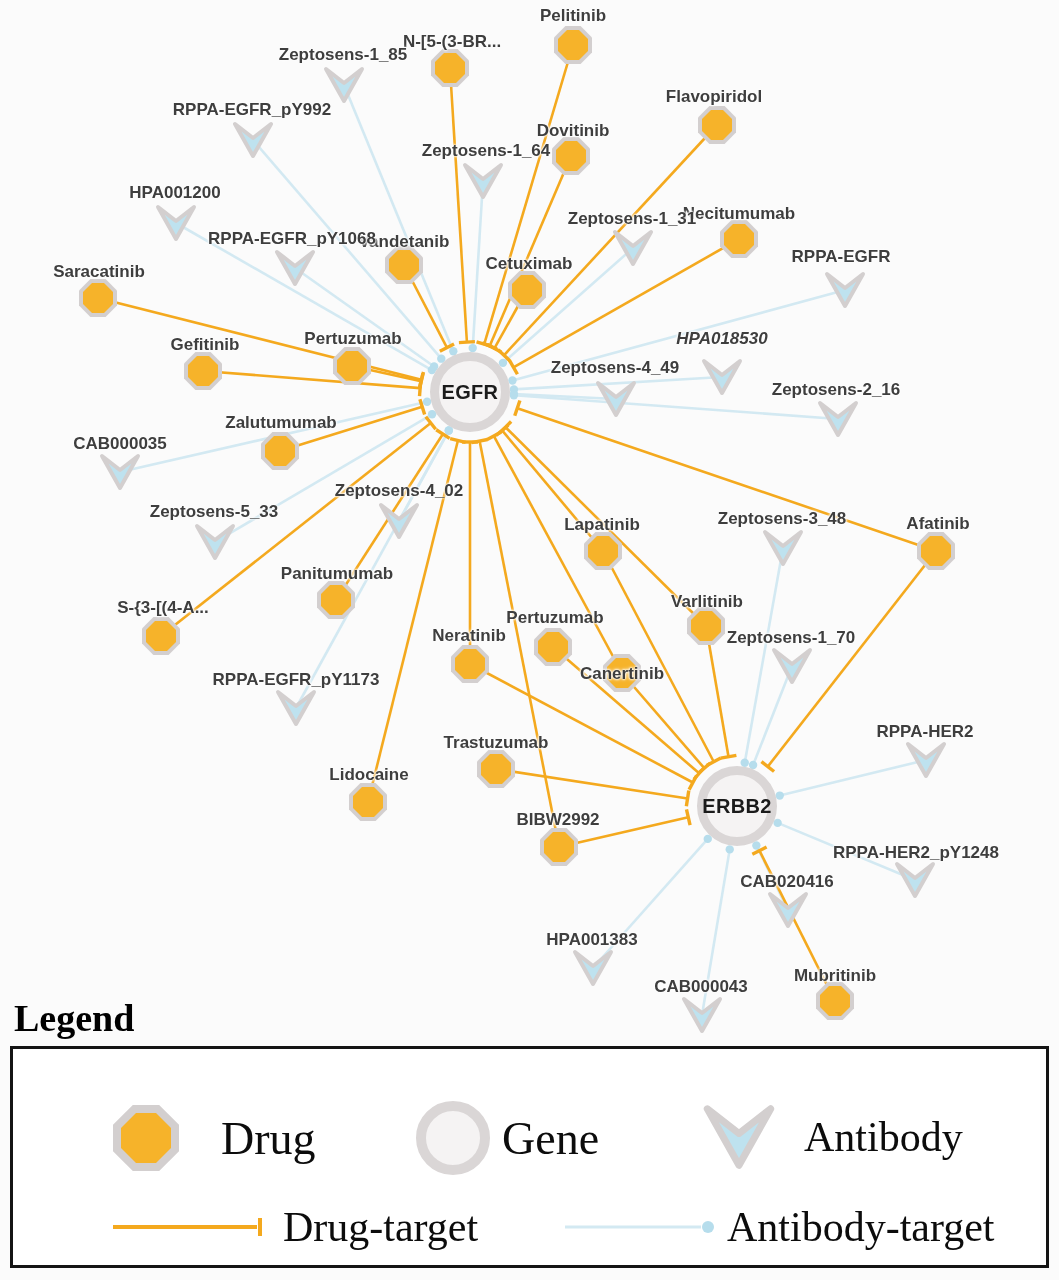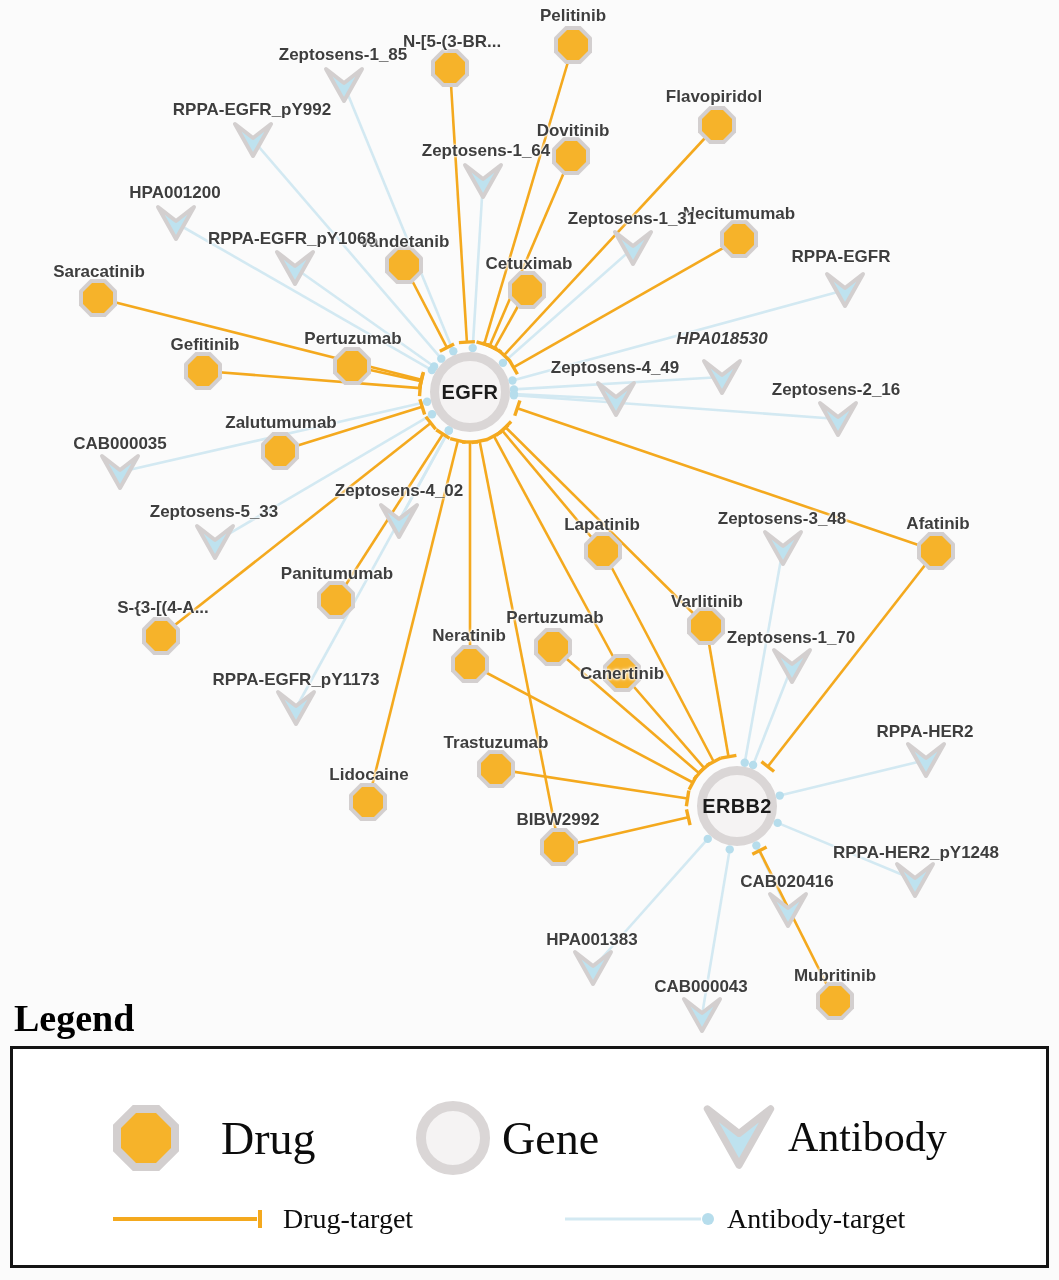--- a/index.html
+++ b/index.html
@@ -21,21 +21,21 @@
     clip-path:polygon(30% 0,70% 0,100% 30%,100% 70%,70% 100%,30% 100%,0 70%,0 30%)}
   .ab-node{position:absolute;transform:translate(-50%,-50%);width:42px;height:38px}
   .node-label{position:absolute;transform:translate(-50%,-50%);font-weight:700;font-size:17px;color:var(--label-color);
     white-space:nowrap;text-shadow:0 0 2px #fff,0 0 2px #fff,0 0 3px #fff,0 0 4px #fff}
 
   
   .legend-title{position:absolute;left:14px;top:996px;font-family:"Liberation Serif",serif;font-weight:700;font-size:38px;color:#000}
   .legend-box{position:absolute;left:10px;top:1046px;width:1039px;height:222px;border:3px solid #141414;background:#fff}
   .legend-item{position:absolute;display:flex;align-items:center}
   .legend-text{font-family:"Liberation Serif",serif;font-size:46px;color:#0c0c0c;white-space:nowrap}
-  .legend-text.small{font-size:28px}
+  .legend-text.small{font-size:42px}
   .legend-drug-shape{width:66px;height:66px;background:var(--node-border);
     clip-path:polygon(30% 0,70% 0,100% 30%,100% 70%,70% 100%,30% 100%,0 70%,0 30%);
     display:flex;align-items:center;justify-content:center;flex:0 0 auto}
   .legend-drug-shape .drug-inner{width:50px;height:50px}
   .legend-gene-shape{width:74px;height:74px;border-radius:50%;background:var(--gene-fill);border:10px solid var(--gene-ring);flex:0 0 auto}
 </style>
 </head>
 <body>
 
 <div class="stage">
@@ -338,21 +338,21 @@
       <span class="legend-text" style="margin-left:42px">Drug</span>
     </div>
     <div class="legend-item" style="left:403px;top:52px">
       <div class="legend-gene-shape"></div>
       <span class="legend-text" style="margin-left:12px">Gene</span>
     </div>
     <div class="legend-item" style="left:689px;top:54px">
       <svg width="74" height="68" viewBox="0 0 42 38">
         <path d="M3 3 L21 17 L39 3 L21 35 Z" style="fill:var(--ab-fill);stroke:var(--node-border);stroke-width:4;stroke-linejoin:round"></path>
       </svg>
-      <span class="legend-text" style="margin-left:12px;font-size:42px">Antibody</span>
+      <span class="legend-text" style="margin-left:28px;font-size:42px">Antibody</span>
     </div>
     <div class="legend-item" style="left:96px;top:154px">
       <svg width="164" height="30">
         <line x1="4" y1="15" x2="148" y2="15" style="stroke:var(--drug-edge);stroke-width:4"></line>
         <line x1="151" y1="6" x2="151" y2="24" style="stroke:var(--drug-edge);stroke-width:4"></line>
       </svg>
       <span class="legend-text small" style="margin-left:10px">Drug-target</span>
     </div>
     <div class="legend-item" style="left:548px;top:154px">
       <svg width="156" height="30">

